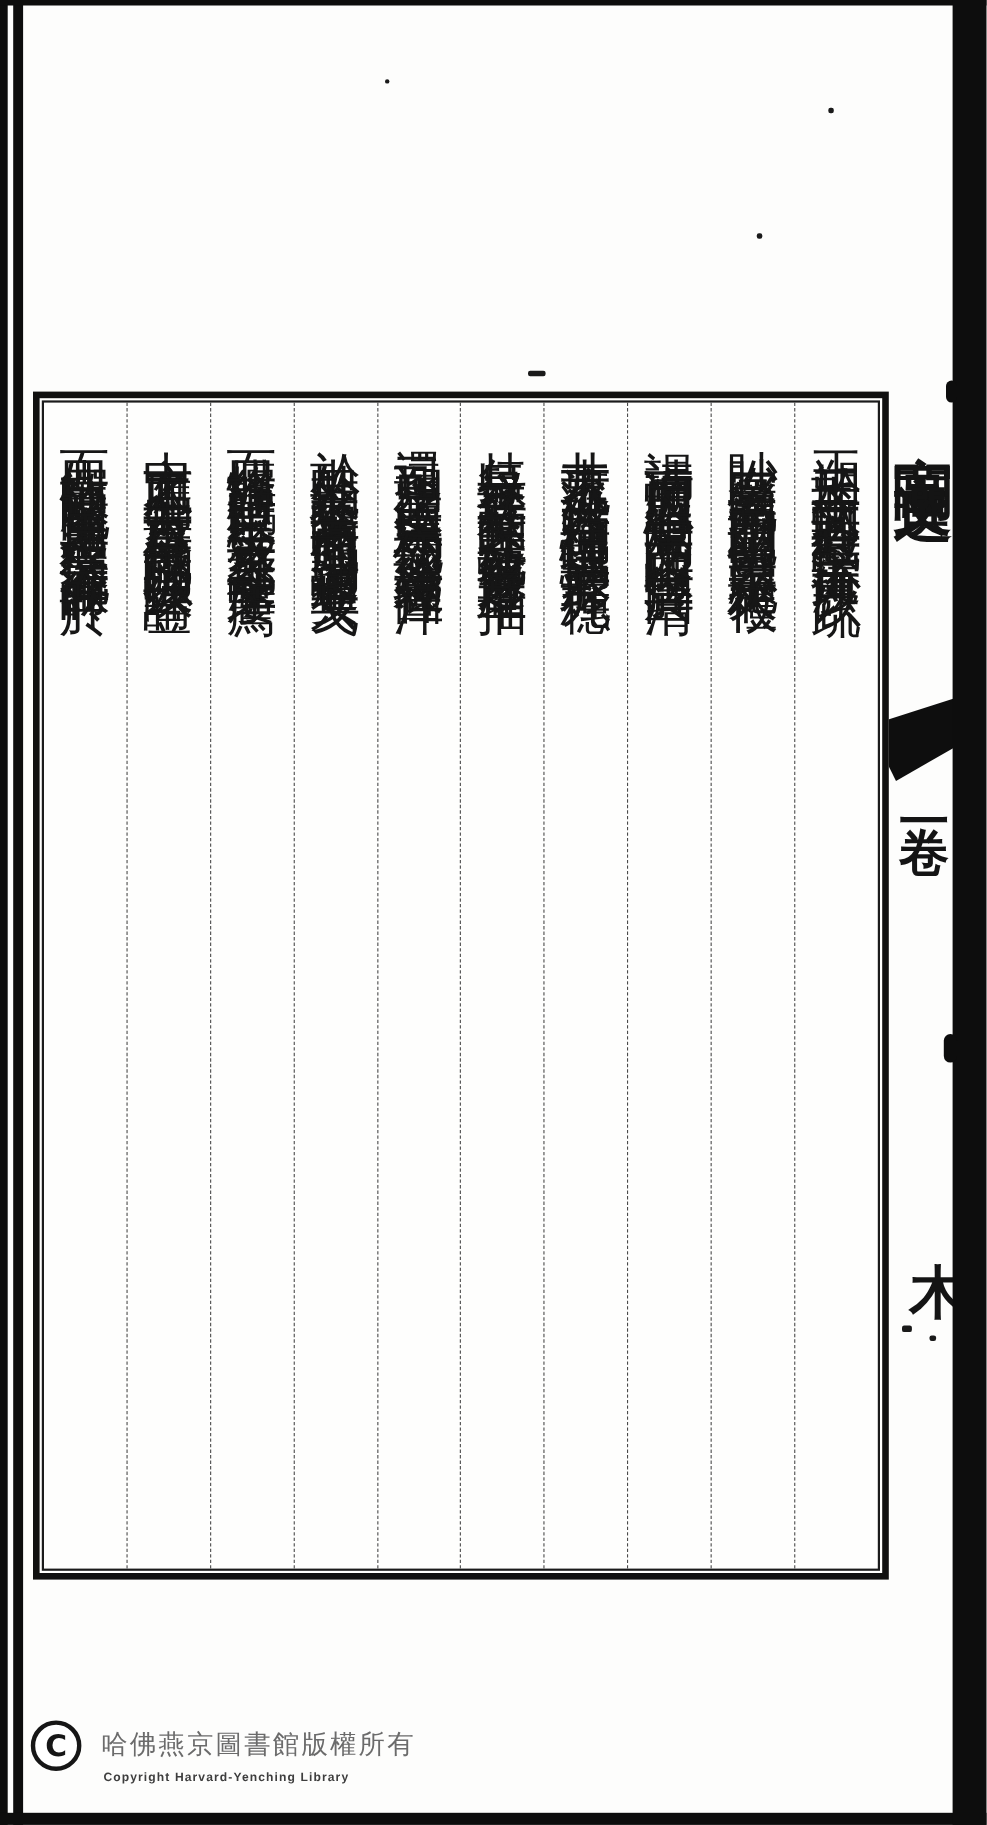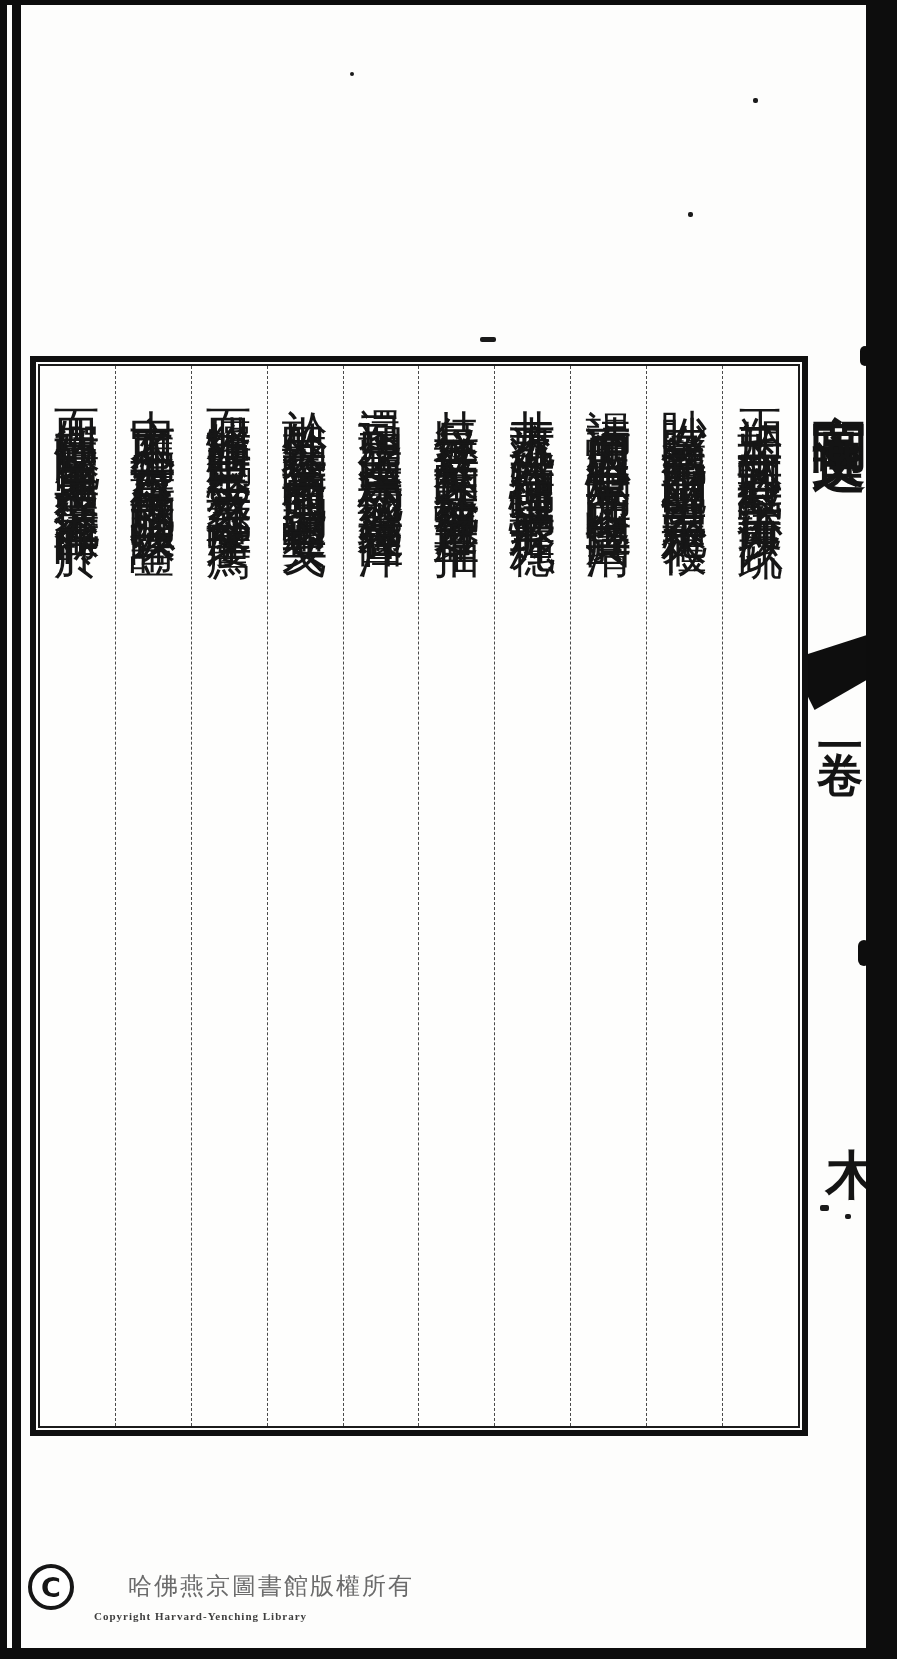--- a/index.html
+++ b/index.html
@@ -70,26 +70,26 @@
   .copy-circle{
     position:absolute;left:28px;top:1564px;width:46px;height:46px;
     border:4px solid #161616;border-radius:50%;box-sizing:border-box;
     display:flex;align-items:center;justify-content:center;
     font-family:"DejaVu Sans", sans-serif;
     font-size:27px;font-weight:bold;color:#161616;background:#fff;
   }
   .copy-cn{
     position:absolute;left:92px;top:1570px;
     font-size:24px;letter-spacing:2px;color:#6b6b6b;
-    font-family:"DejaVu Serif", serif;white-space:nowrap;margin-left:36px;
+    font-family:"DejaVu Serif", serif;white-space:nowrap;
   }
   .copy-en{
     position:absolute;left:94px;top:1610px;
     font-size:11px;font-weight:bold;letter-spacing:1px;color:#3e3e3e;
-    font-family:Liberation Serif, serif;white-space:nowrap;
+    font-family:Liberation Sans, sans-serif;white-space:nowrap;
   }
 
   
   .speck{position:absolute;background:#1a1a1a;border-radius:2px;}
 </style>
 </head>
 <body>
 
 <div>
 

